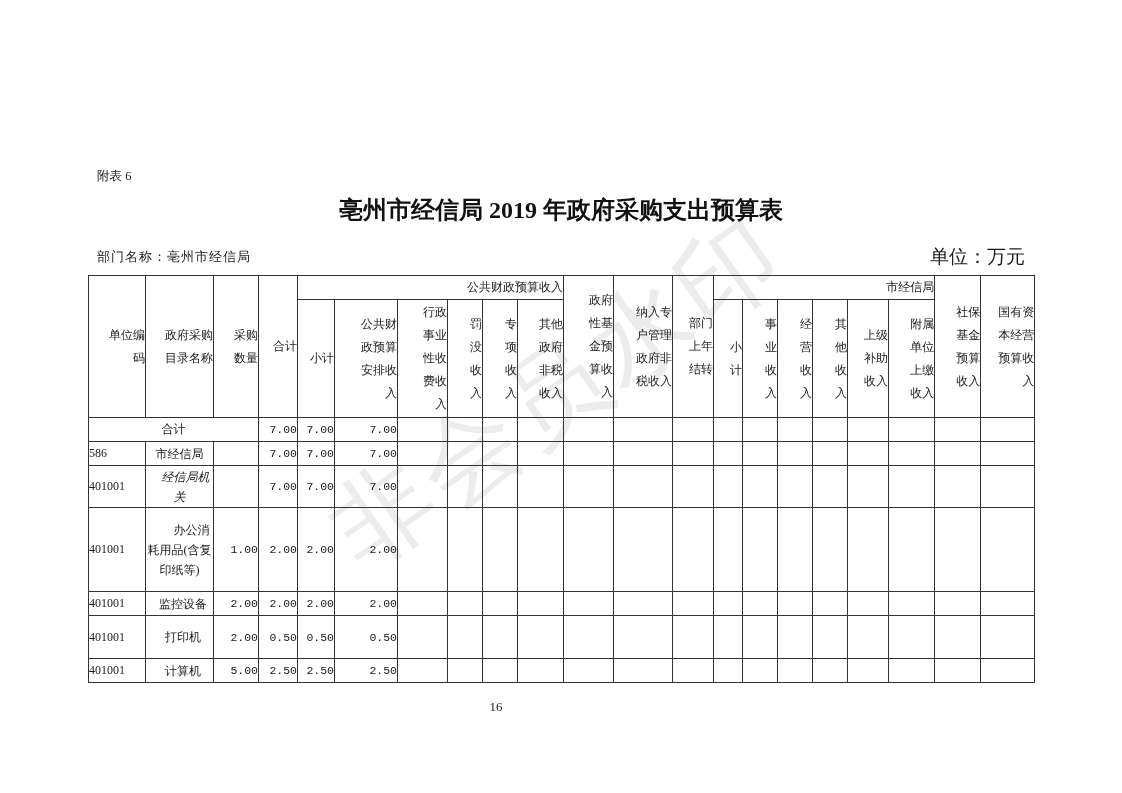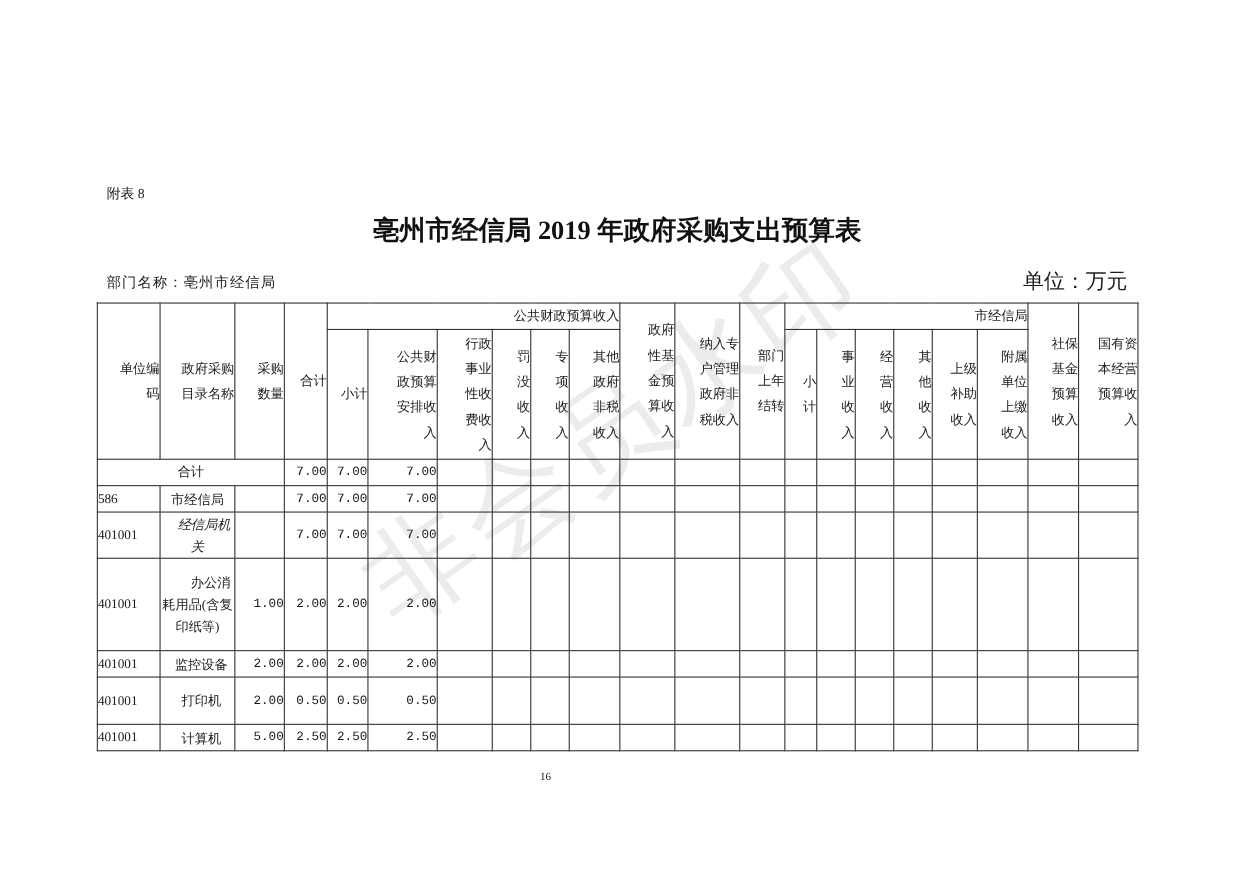--- a/index.html
+++ b/index.html
@@ -17,21 +17,21 @@
   }
   .appendix { position: absolute; left: 97px; top: 168px; font-size: 12.5px; line-height: 16px; }
   .title {
     position: absolute; left: 0; top: 195px; width: 1122px; text-align: center;
     font-size: 24px; font-weight: bold; line-height: 30px; color: #111;
   }
   .dept { position: absolute; left: 97px; top: 249px; font-size: 13px; line-height: 16px; letter-spacing: 1px; }
   .unit { position: absolute; right: 97px; top: 249px; font-size: 19px; line-height: 16px; }
   .page-num {
     position: absolute; left: 0; top: 699px; width: 992px; text-align: center;
-    font-size: 10px; line-height: 16px;
+    font-size: 13px; line-height: 16px;
   }
 
   table.budget {
     position: absolute; left: 88px; top: 275px; width: 946px;
     border-collapse: collapse; table-layout: fixed; z-index: 1;
     font-size: 12px; background: transparent;
   }
   table.budget th, table.budget td {
     border: 1px solid #333; padding: 0; font-weight: normal;
     vertical-align: middle; overflow: hidden;
@@ -54,21 +54,21 @@
     text-align: right; padding-right: 8px;
     font-family: "Liberation Mono", "DejaVu Sans Mono", monospace; font-size: 11.5px;
   }
   td.total-label { text-align: center; }
 </style>
 </head>
 <body>
 
 <div class="watermark">非会员水印</div>
 
-<div class="appendix">附表 8</div>
+<div class="appendix">附表 6</div>
 <div class="title">亳州市经信局 2019 年政府采购支出预算表</div>
 <div class="dept">部门名称：亳州市经信局</div>
 <div class="unit">单位：万元</div>
 
 <table class="budget">
   <colgroup>
     <col style="width:57px">
       <col style="width:68px">
       <col style="width:45px">
       <col style="width:39px">

